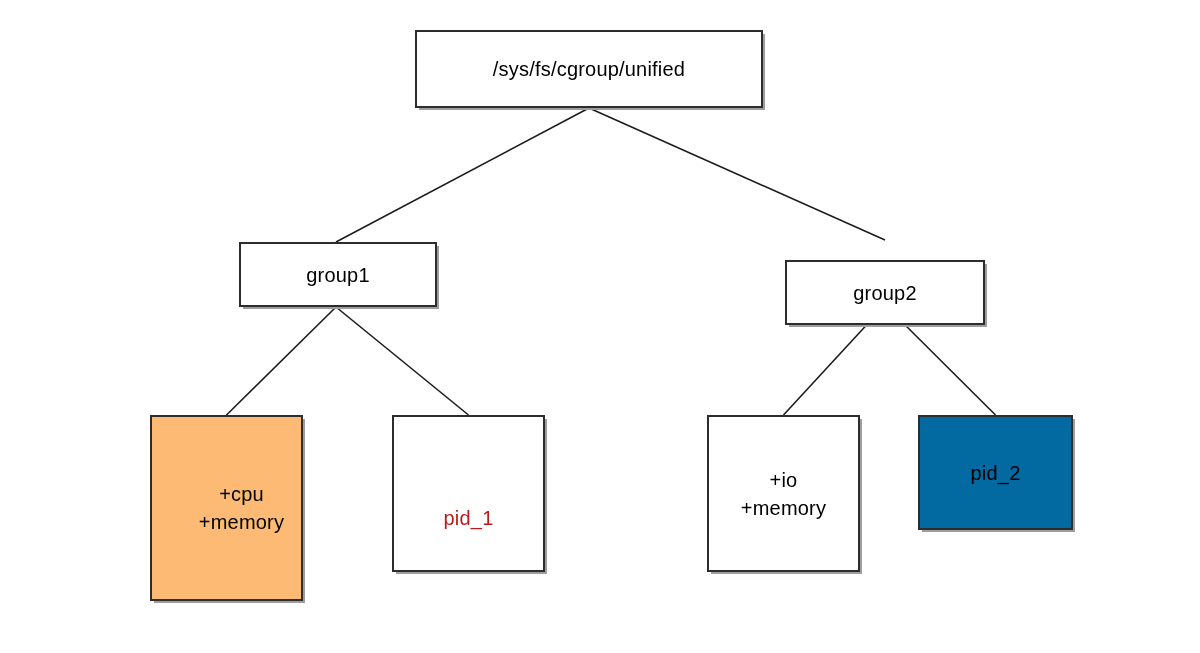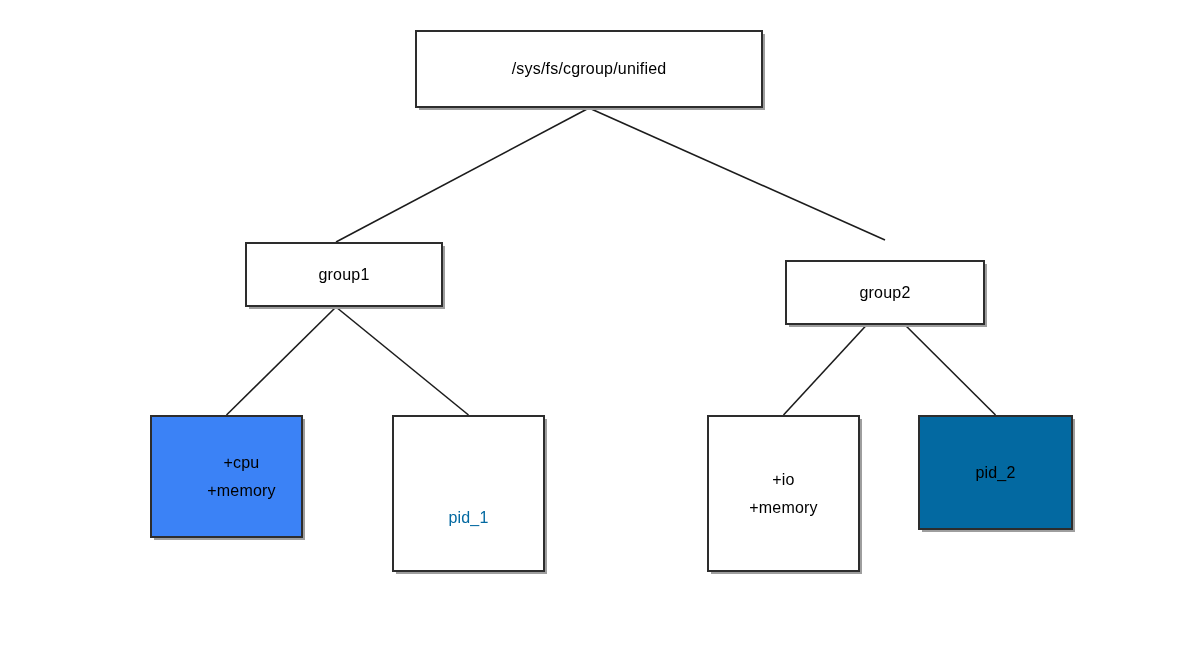--- a/index.html
+++ b/index.html
@@ -28,21 +28,21 @@
     box-sizing: border-box;
     background: #ffffff;
     border: 2px solid #2d2d2d;
     box-shadow: 3px 3px 0 -1px #9e9e9e;
     display: flex;
     align-items: center;
     justify-content: center;
     z-index: 2;
   }
   .node-label {
-    font-size: 16px;
+    font-size: 20px;
     line-height: 28px;
     color: #000000;
     text-align: center;
     white-space: pre-line;
     letter-spacing: 0.2px;
   }
 </style>
 </head>
 <body>
 
@@ -52,32 +52,32 @@
       <line x1="589" y1="108" x2="885" y2="240" stroke="#1c1c1c" stroke-width="1.6"></line>
       <line x1="336" y1="307" x2="226.5" y2="415" stroke="#1c1c1c" stroke-width="1.6"></line>
       <line x1="336" y1="307" x2="468.5" y2="415" stroke="#1c1c1c" stroke-width="1.6"></line>
       <line x1="885" y1="305" x2="783.5" y2="415" stroke="#1c1c1c" stroke-width="1.6"></line>
       <line x1="885" y1="305" x2="995.5" y2="415" stroke="#1c1c1c" stroke-width="1.6"></line>
     </svg>
 
 <div class="node" style="left: 415px; top: 30px; width: 348px; height: 78px; background: rgb(255, 255, 255); border-color: rgb(45, 45, 45);">
       <span class="node-label" style="color: rgb(0, 0, 0);">/sys/fs/cgroup/unified</span>
     </div>
-    <div class="node" style="left: 245px; top: 242px; width: 198px; height: 65px; background: rgb(255, 255, 255); border-color: rgb(45, 45, 45);">
+    <div class="node" style="left: 239px; top: 242px; width: 198px; height: 65px; background: rgb(255, 255, 255); border-color: rgb(45, 45, 45);">
       <span class="node-label" style="color: rgb(0, 0, 0);">group1</span>
     </div>
     <div class="node" style="left: 785px; top: 240px; width: 200px; height: 65px; background: rgb(255, 255, 255); border-color: rgb(45, 45, 45); margin-top: 20px;">
       <span class="node-label" style="color: rgb(0, 0, 0);">group2</span>
     </div>
-    <div class="node" style="left: 150px; top: 415px; width: 153px; height: 123px; background: #3b82f6; border-color: rgb(45, 45, 45); padding-left: 30px;">
+    <div class="node" style="left: 150px; top: 415px; width: 153px; height: 186px; background: #fdba74; border-color: rgb(45, 45, 45); padding-left: 30px;">
       <span class="node-label" style="color: rgb(0, 0, 0);">+cpu
 +memory</span>
     </div>
     <div class="node" style="left: 392px; top: 415px; width: 153px; height: 157px; background: rgb(255, 255, 255); border-color: rgb(45, 45, 45);">
-      <span class="node-label" style="color: #0369a1; margin-top: 48px;">pid_1</span>
+      <span class="node-label" style="color: #b91c1c; margin-top: 48px;">pid_1</span>
     </div>
     <div class="node" style="left: 707px; top: 415px; width: 153px; height: 157px; background: rgb(255, 255, 255); border-color: rgb(45, 45, 45);">
       <span class="node-label" style="color: #000000;">+io
 +memory</span>
     </div>
     <div class="node" style="left: 918px; top: 415px; width: 155px; height: 115px; background: #0369a1; border-color: rgb(45, 45, 45);">
       <span class="node-label" style="color: rgb(0, 0, 0);">pid_2</span>
     </div>
   </div>
 

